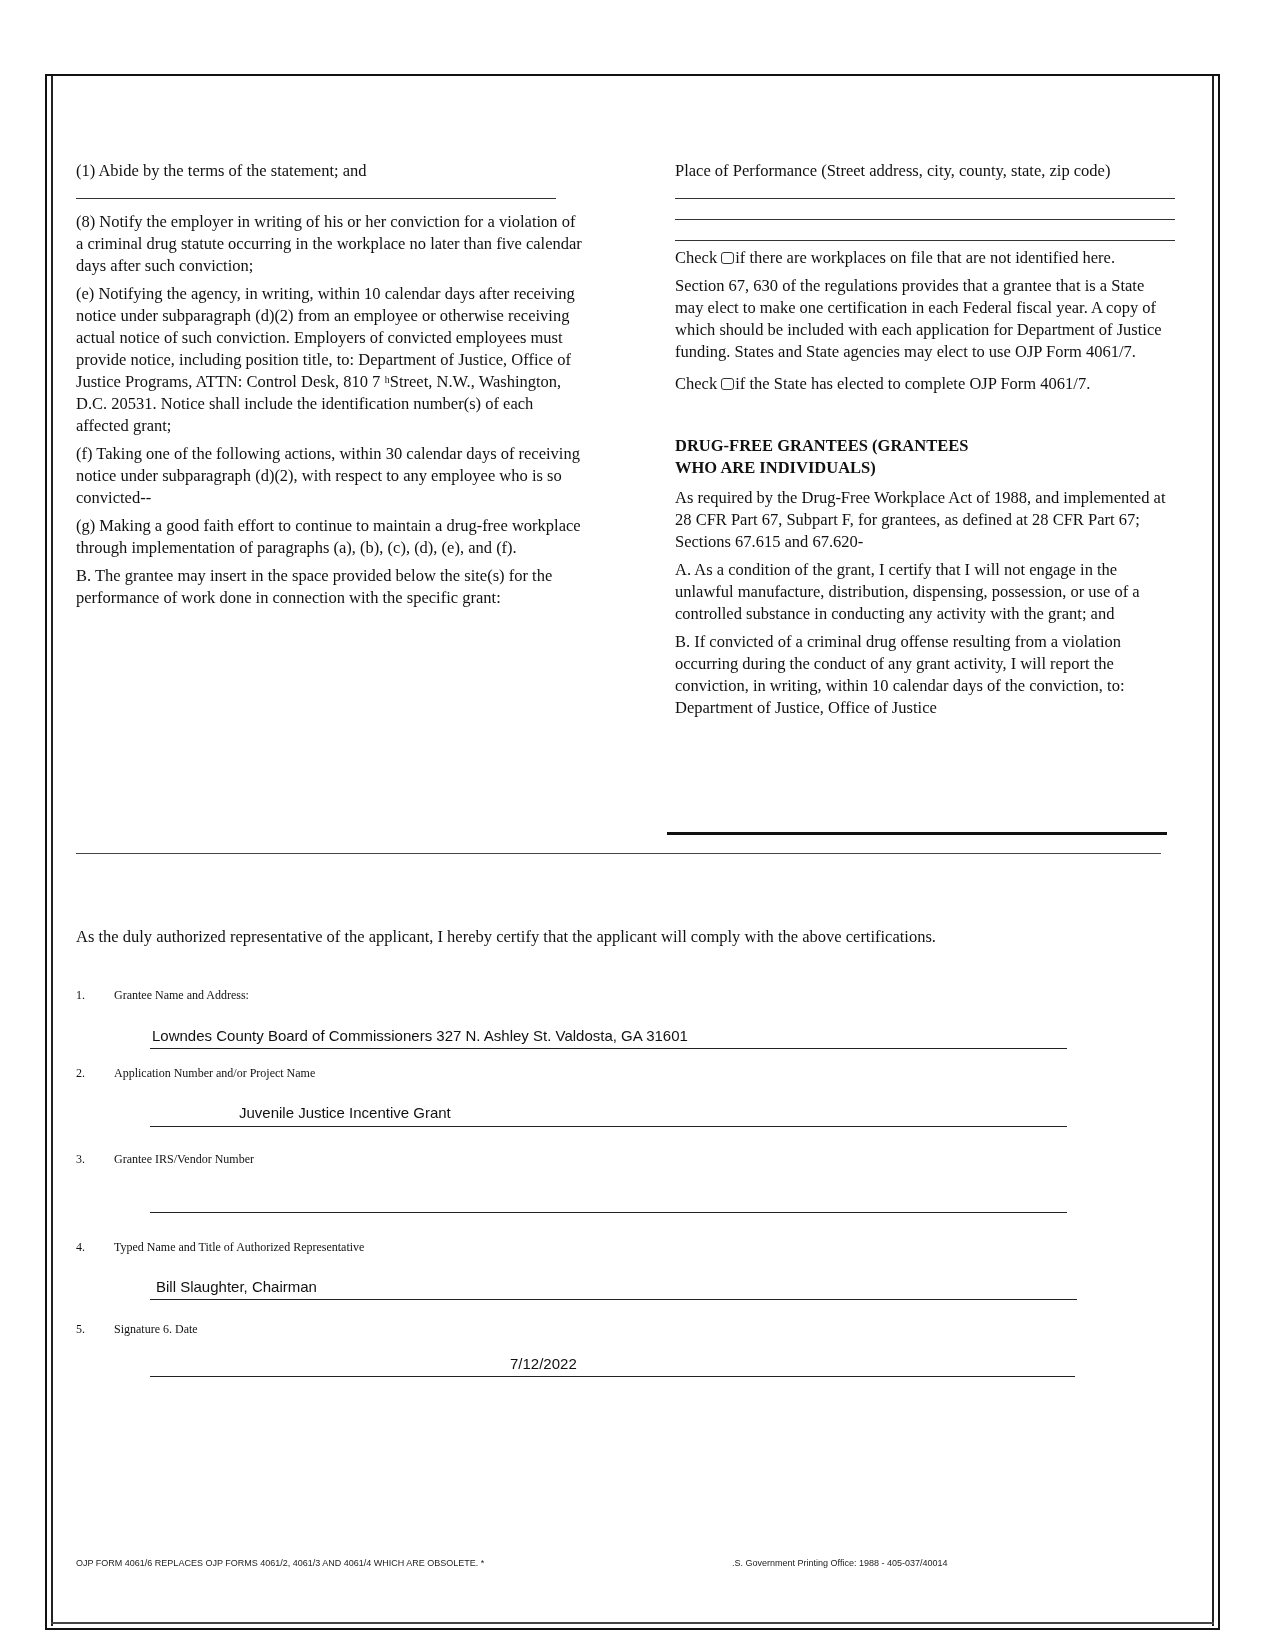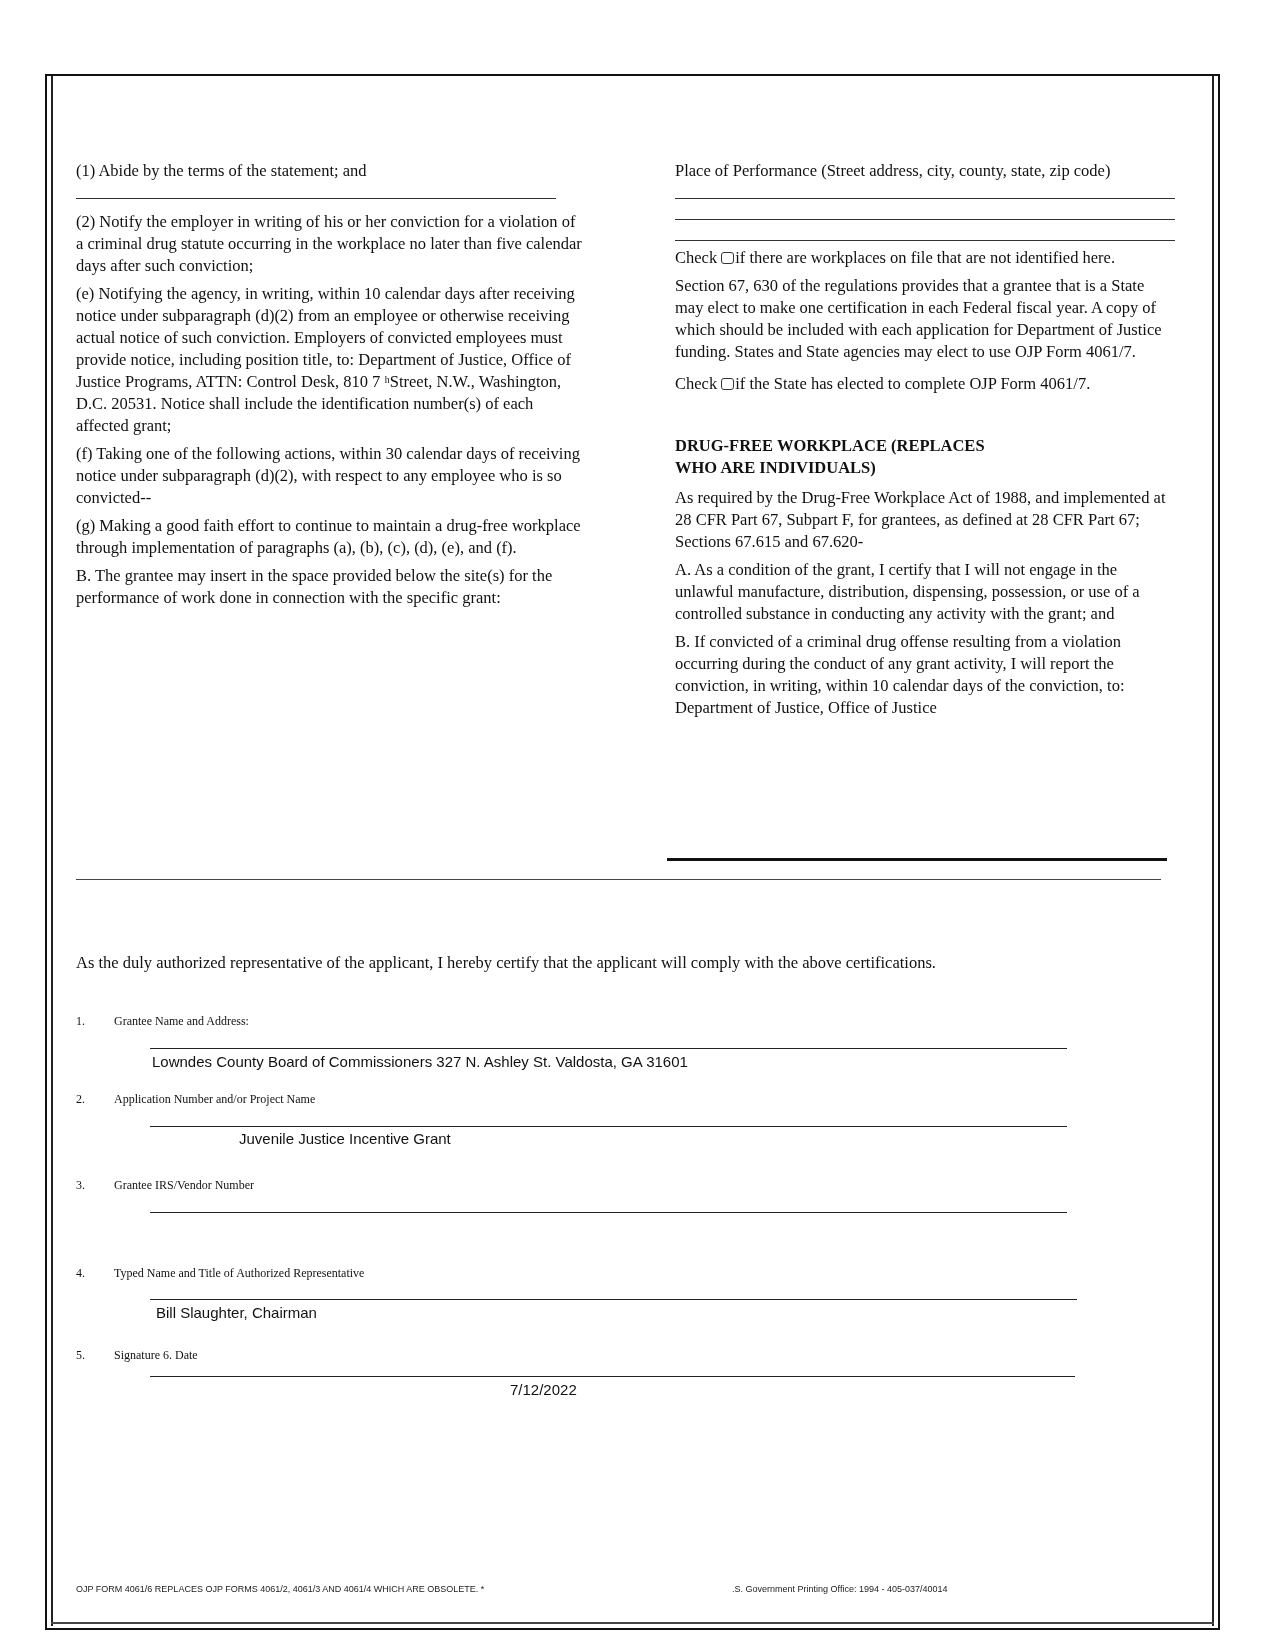--- a/index.html
+++ b/index.html
@@ -14,41 +14,41 @@
   .col { position:absolute; font-size:16.5px; line-height:22px; }
   .col p { margin:0 0 6px 0; }
   .left-col { left:76px; top:160px; width:510px; }
   .right-col { left:675px; top:160px; width:500px; }
 
   .rule { height:0; border-top:1px solid #333; }
   .heading { font-weight:bold; font-size:16.5px; line-height:22px; margin:0 0 8px 0; }
   .checkbox { display:inline-block; width:13px; height:12px; border:1.5px solid #333; border-radius:3px;
               vertical-align:-1px; margin-right:1px; box-sizing:border-box; }
 
-  .abs { position:absolute;margin-top:26px; }
+  .abs { position:absolute; }
   .sans { font-family:"Liberation Sans", "DejaVu Sans", sans-serif; }
   .certify { left:76px; top:927px; font-size:16.5px; white-space:nowrap; }
   .field-label { font-size:12px; white-space:nowrap; }
   .field-num { display:inline-block; width:38px; }
   .field-value { font-size:15px; white-space:nowrap; }
   .field-line { position:absolute; height:0; border-top:1.5px solid #222; }
   .footer { font-family:"Liberation Sans","DejaVu Sans",sans-serif; font-size:9px; white-space:nowrap; color:#222; }
 </style>
 </head>
 <body>
 
 <div class="frame-outer"></div>
 <div class="frame-inner-left"></div>
 <div class="frame-inner-right"></div>
 <div class="frame-inner-bottom"></div>
 
 <div class="col left-col">
   <p style="margin-bottom:16px;">(1) Abide by the terms of the statement; and</p>
   <div class="rule" style="width:480px;margin-bottom:12px;"></div>
-  <p>(2) Notify the employer in writing of his or her conviction for a violation of a criminal drug statute occurring in the workplace no later than five calendar days after such conviction;</p>
+  <p>(8) Notify the employer in writing of his or her conviction for a violation of a criminal drug statute occurring in the workplace no later than five calendar days after such conviction;</p>
   <p>(e) Notifying the agency, in writing, within 10 calendar days after receiving notice under subparagraph (d)(2) from an employee or otherwise receiving actual notice of such conviction. Employers of convicted employees must provide notice, including position title, to: Department of Justice, Office of Justice Programs, ATTN: Control Desk, 810 7 ʰStreet, N.W., Washington, D.C. 20531. Notice shall include the identification number(s) of each affected grant;</p>
   <p>(f) Taking one of the following actions, within 30 calendar days of receiving notice under subparagraph (d)(2), with respect to any employee who is so convicted--</p>
   <p>(g) Making a good faith effort to continue to maintain a drug-free workplace through implementation of paragraphs (a), (b), (c), (d), (e), and (f).</p>
   <p>B. The grantee may insert in the space provided below the site(s) for the performance of work done in connection with the specific grant:</p>
 </div>
 
 <div class="col right-col">
   <p style="margin-bottom:16px;white-space:nowrap;">Place of Performance (Street address, city, county, state, zip code)</p>
   <div class="rule" style="width:500px;margin-bottom:20px;"></div>
   <div class="rule" style="width:500px;margin-bottom:20px;"></div>
@@ -56,21 +56,21 @@
   <p style="">
     <span>Check</span>
     <span class="checkbox"></span><span>if there are workplaces on file that are not identified here.</span>
   </p>
   <p style="margin-bottom:10px;">Section 67, 630 of the regulations provides that a grantee that is a State may elect to make one certification in each Federal fiscal year. A copy of which should be included with each application for Department of Justice funding. States and State agencies may elect to use OJP Form 4061/7.</p>
   <p style="margin-bottom:40px;white-space:nowrap;">
     <span>Check</span>
     <span class="checkbox"></span><span>if the State has elected to complete OJP Form 4061/7.</span>
   </p>
   <div class="heading">
-    <div>DRUG-FREE WORKPLACE (REPLACES</div>
+    <div>DRUG-FREE GRANTEES (GRANTEES</div>
     <div>WHO ARE INDIVIDUALS)</div>
   </div>
   <p>As required by the Drug-Free Workplace Act of 1988, and implemented at 28 CFR Part 67, Subpart F, for grantees, as defined at 28 CFR Part 67; Sections 67.615 and 67.620-</p>
   <p>A. As a condition of the grant, I certify that I will not engage in the unlawful manufacture, distribution, dispensing, possession, or use of a controlled substance in conducting any activity with the grant; and</p>
   <p>B. If convicted of a criminal drug offense resulting from a violation occurring during the conduct of any grant activity, I will report the conviction, in writing, within 10 calendar days of the conviction, to: Department of Justice, Office of Justice</p>
 </div>
 <div class="abs" style="left:667px;top:832px;width:500px;height:0;border-top:3px solid #111;"></div>
 
 <div class="abs" style="left:76px;top:853px;width:1085px;height:0;border-top:1px solid #444;"></div>
 
@@ -100,13 +100,13 @@
 <div class="abs field-value sans" style="left:156px;top:1278px;">Bill Slaughter, Chairman</div>
 <div class="field-line" style="left:150px;top:1299px;width:927px;"></div>
 
 <div class="abs field-label" style="left:76px;top:1322px;">
   <span class="field-num">5.</span><span>Signature 6. Date</span>
 </div>
 <div class="abs field-value sans" style="left:510px;top:1355px;">7/12/2022</div>
 <div class="field-line" style="left:150px;top:1376px;width:925px;"></div>
 
 <div class="abs footer" style="left:76px;top:1558px;">OJP FORM 4061/6 REPLACES OJP FORMS 4061/2, 4061/3 AND 4061/4 WHICH ARE OBSOLETE. *</div>
-<div class="abs footer" style="left:732px;top:1558px;">.S. Government Printing Office: 1994 - 405-037/40014</div>
+<div class="abs footer" style="left:732px;top:1558px;">.S. Government Printing Office: 1988 - 405-037/40014</div>
 
 </body></html>

